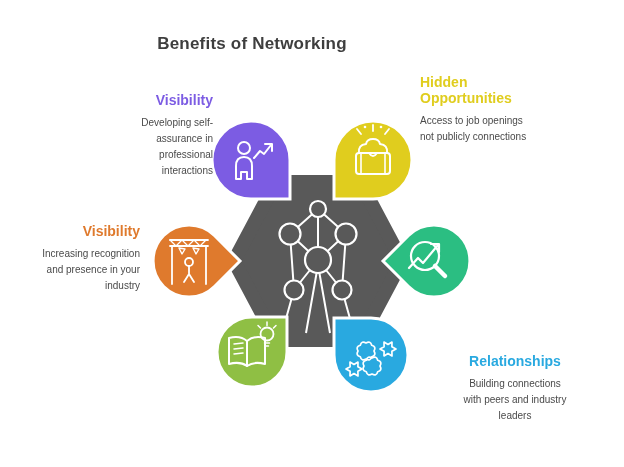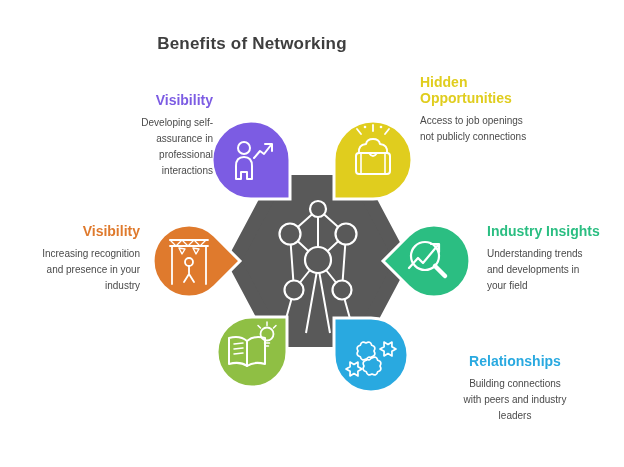--- a/index.html
+++ b/index.html
@@ -121,26 +121,20 @@
 not publicly connections</div>
   </div>
 
   <div class="node ra" id="n-visibility">
     <div class="t" style="color: rgb(223, 122, 45);">Visibility</div>
     <div class="d">Increasing recognition
 and presence in your
 industry</div>
   </div>
 
-  <div class="node" id="n-insights">
-    <div class="t" style="color: rgb(43, 190, 130);">Industry Insights</div>
-    <div class="d">Understanding trends
-and developments in
-your field</div>
-  </div>
 
 
   <div class="node" id="n-relationships">
     <div class="t" style="color: rgb(41, 169, 224);">Relationships</div>
     <div class="d">Building connections
 with peers and industry
 leaders</div>
   </div>
 
 </div>

